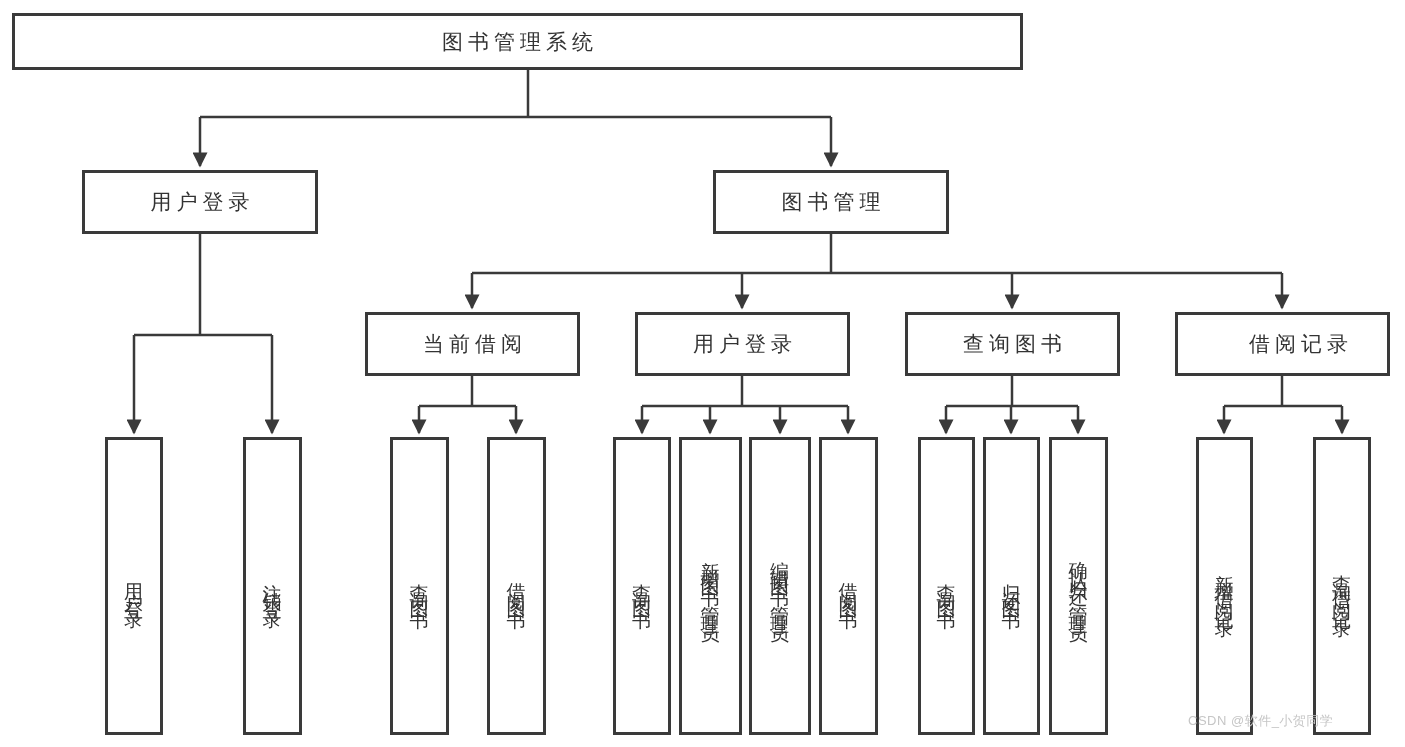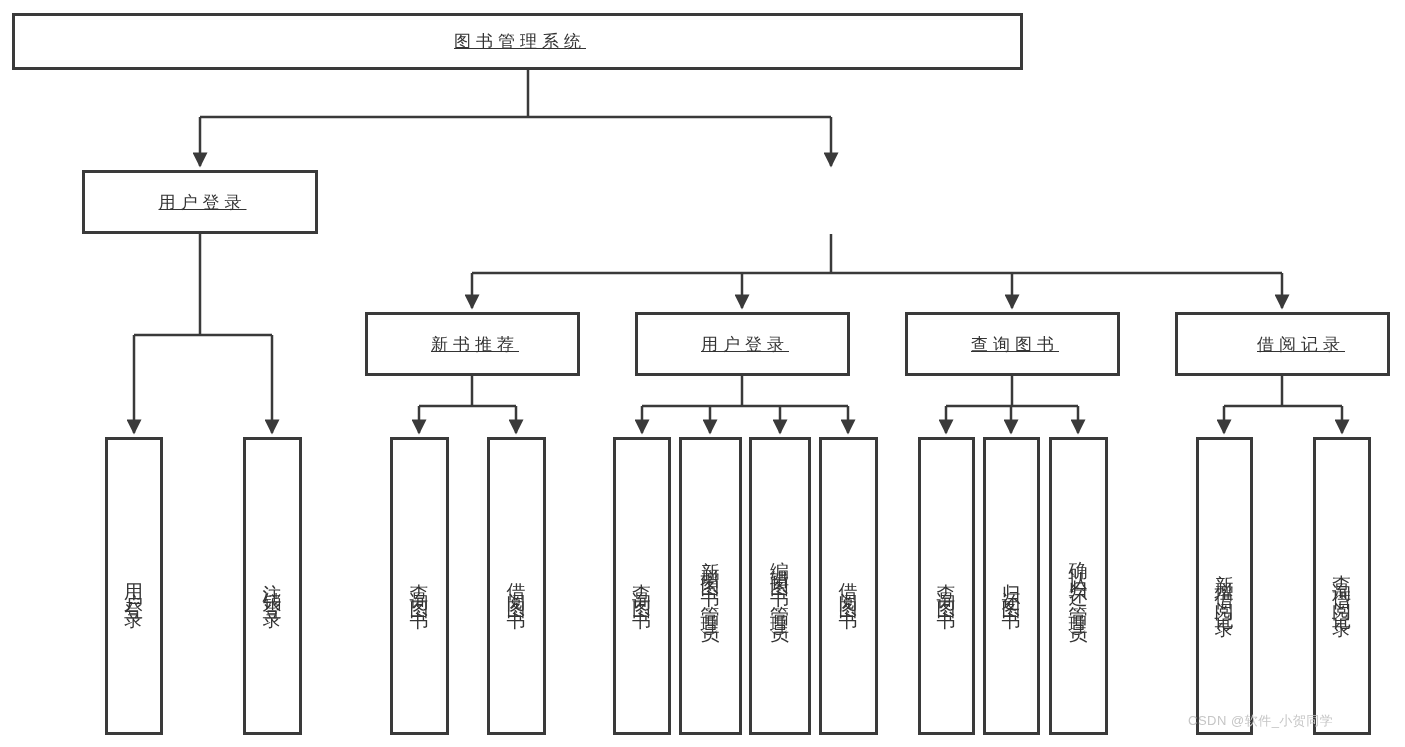--- a/index.html
+++ b/index.html
@@ -20,26 +20,25 @@
     position: absolute;
     box-sizing: border-box;
     border: 3px solid #3a3a3a;
     background: #ffffff;
     display: flex;
     align-items: center;
     justify-content: center;
     color: #333333;
   }
   .hnode .label {
-    font-size: 17px;
+    font-size: 21px;
     letter-spacing: 5px;
     padding-left: 5px; 
     white-space: nowrap;
     color: #333333;
-    text-decoration: underline;
   }
   .vnode .label {
     writing-mode: vertical-rl;
     text-orientation: mixed;
     font-size: 19px;
     letter-spacing: 9px;
     line-height: 1;
     color: #333333;
     white-space: nowrap;
   }
@@ -116,23 +115,26 @@
     </g>
   </svg>
 
   <div class="node hnode" style="left:12px; top:13px; width:1011px; height:57px;">
     <span class="label">图书管理系统</span>
   </div>
 
   <div class="node hnode" style="left:82px; top:170px; width:236px; height:64px;">
     <span class="label">用户登录</span>
   </div>
+  <div class="node hnode" style="left:713px; top:170px; width:236px; height:64px;">
+    <span class="label">图书管理</span>
+  </div>
 
   <div class="node hnode" style="left:365px; top:312px; width:215px; height:64px;">
-    <span class="label">新书推荐</span>
+    <span class="label">当前借阅</span>
   </div>
   <div class="node hnode" style="left:635px; top:312px; width:215px; height:64px;">
     <span class="label">用户登录</span>
   </div>
   <div class="node hnode" style="left:905px; top:312px; width:215px; height:64px;">
     <span class="label">查询图书</span>
   </div>
   <div class="node hnode" style="left:1175px; top:312px; width:215px; height:64px;padding-left:32px;">
     <span class="label">借阅记录</span>
   </div>

